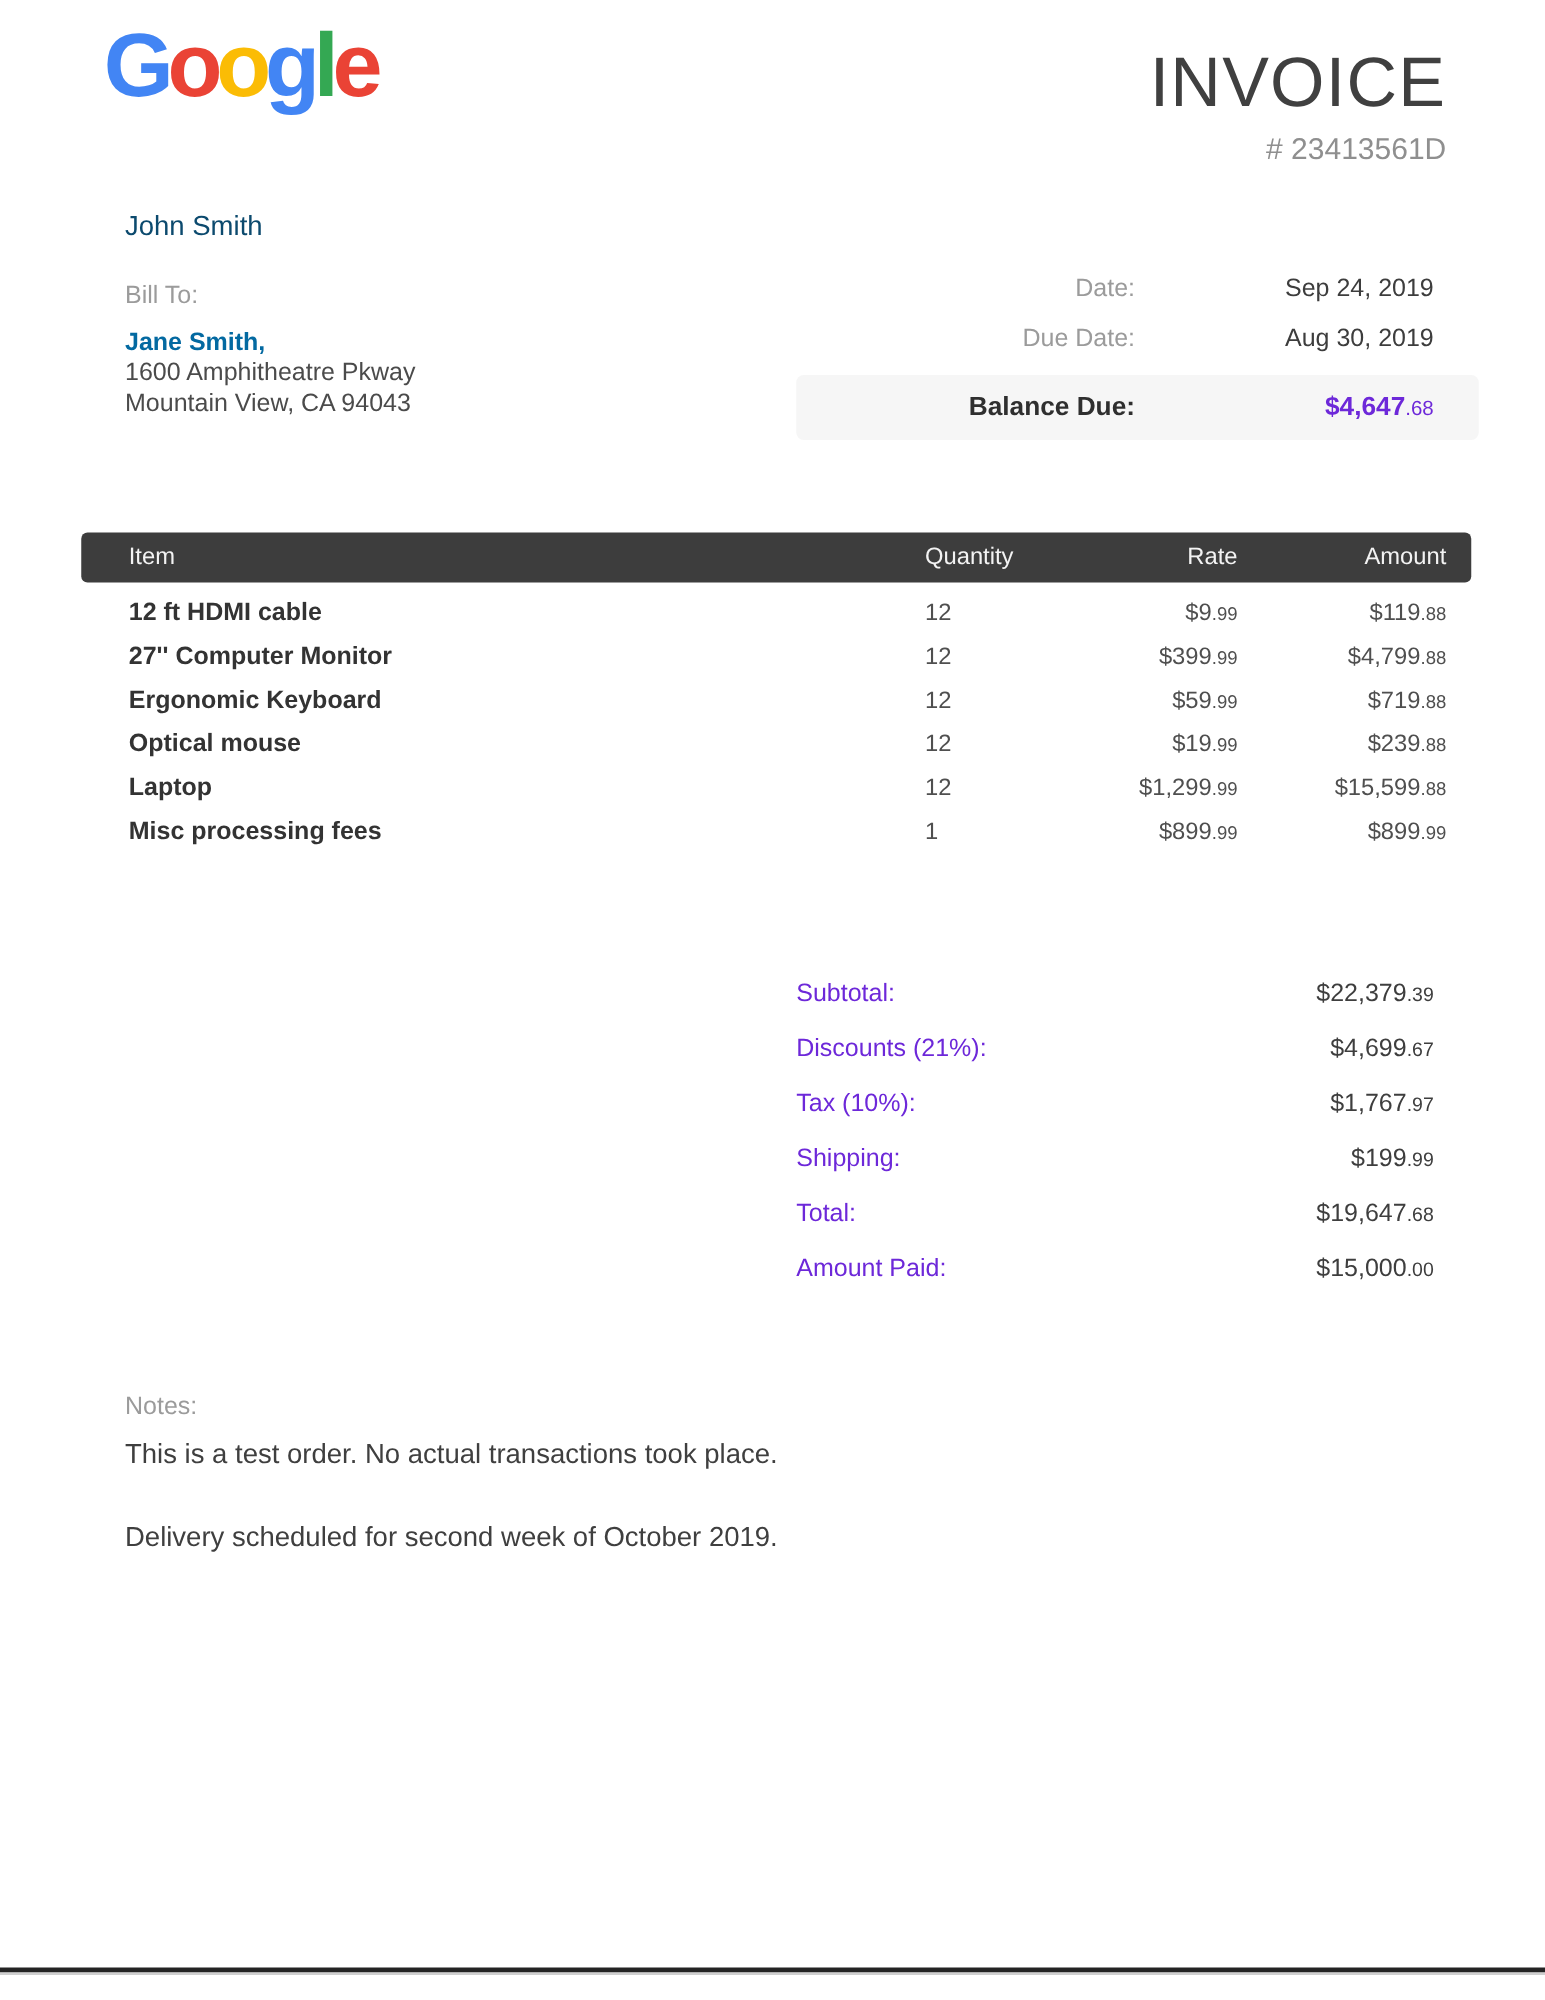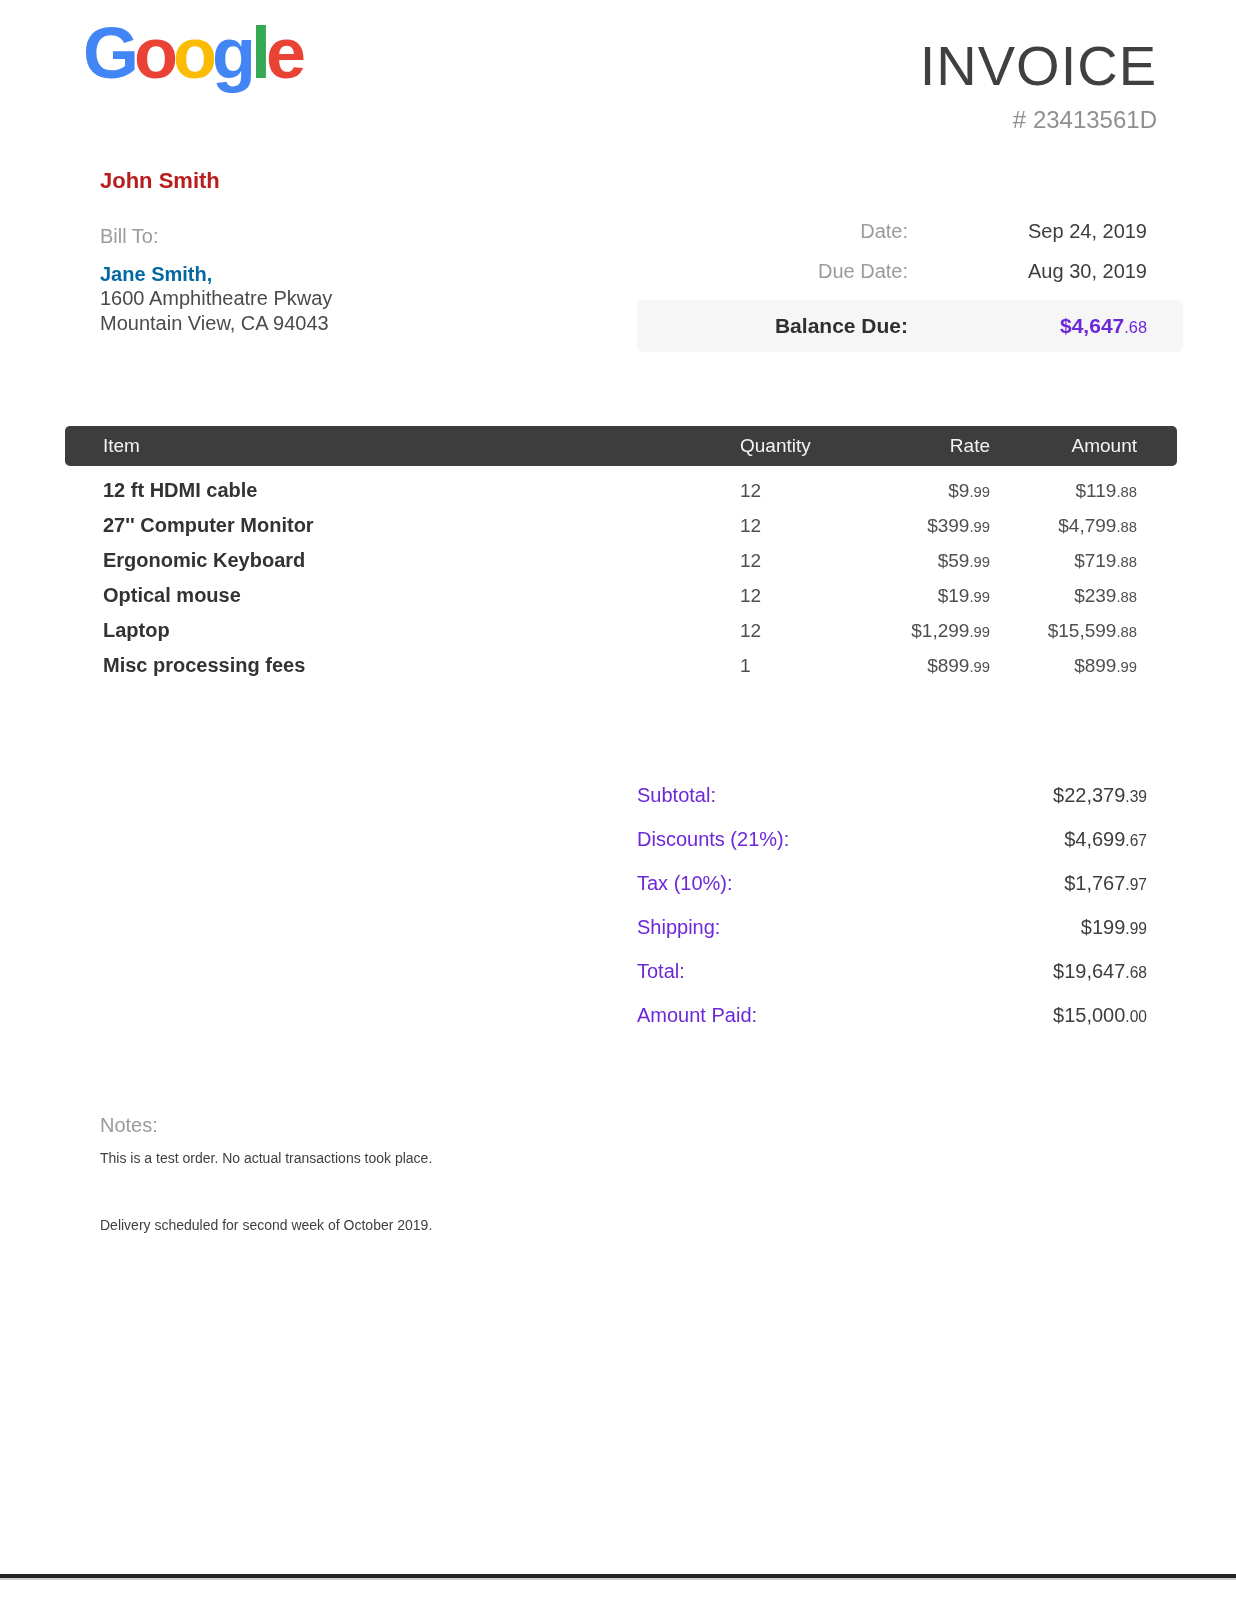--- a/index.html
+++ b/index.html
@@ -48,22 +48,22 @@
     font-size: 24px;
     color: #8f8f8f;
   }
 
   
   .sender-name {
     position: absolute;
     left: 100px;
     top: 168px;
     font-size: 22px;
-    font-weight: bold;
-    color: #b91c1c;
+    font-weight: normal;
+    color: #0c4a6e;
   }
   .bill-to {
     position: absolute;
     left: 100px;
     top: 224px;
     font-size: 20px;
     line-height: 24.5px;
   }
   .bill-to .muted-label { color: #9b9b9b; }
   .bill-to .bill-name {
@@ -126,21 +126,21 @@
     align-items: center;
     height: 40px;
     background: #3d3d3d;
     border-radius: 5px;
     color: #f3f3f3;
     font-size: 19px;
   }
   .col-item   { flex: 1; padding-left: 38px; text-align: left; }
   .col-qty    { width: 85px;  text-align: left; }
   .col-rate   { width: 165px; text-align: right; }
-  .col-amount { width: 187px; text-align: right; padding-right: 40px; }
+  .col-amount { width: 187px; text-align: right; padding-right: 20px; }
   .tbody { margin-top: 7px; }
   .trow {
     display: flex;
     align-items: center;
     height: 35px;
     font-size: 19px;
     color: #4f4f4f;
   }
   .trow .col-item {
     font-size: 20px;
@@ -170,21 +170,21 @@
     flex: 1;
     text-align: right;
     padding-right: 36px;
     color: #3e3e3e;
   }
 
   
   .notes-block { position: absolute; left: 100px; top: 1114px; }
   .terms-block { position: absolute; left: 100px; top: 1204px; }
   .nt-label { font-size: 20px; color: #9b9b9b; }
-  .nt-text  { margin-top: 13px; font-size: 14px; color: #3f3f3f; }
+  .nt-text  { margin-top: 13px; font-size: 22px; color: #3f3f3f; }
 
   
   .cents { font-size: 0.78em; }
 
   
   .page-edge-dark {
     position: absolute;
     left: 0; top: 1574px;
     width: 1236px; height: 4px;
     background: #242424;

